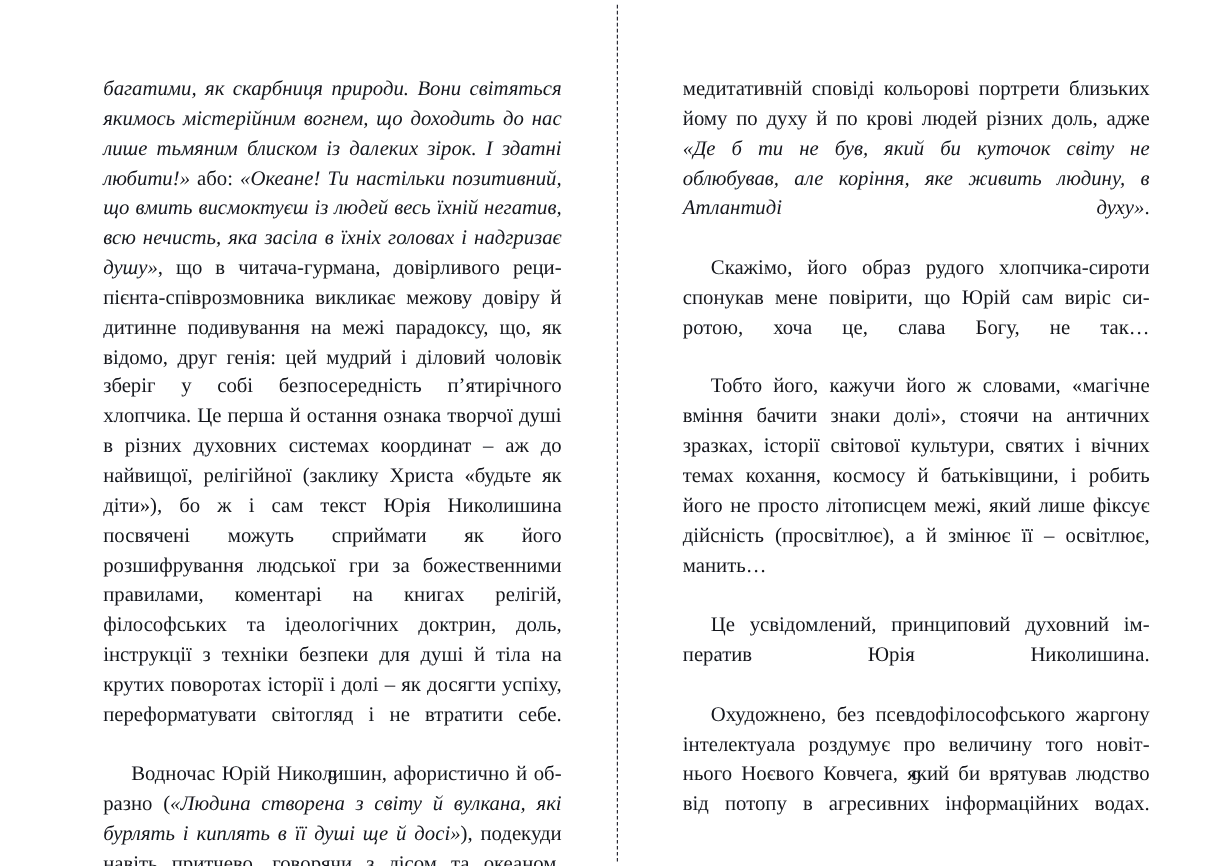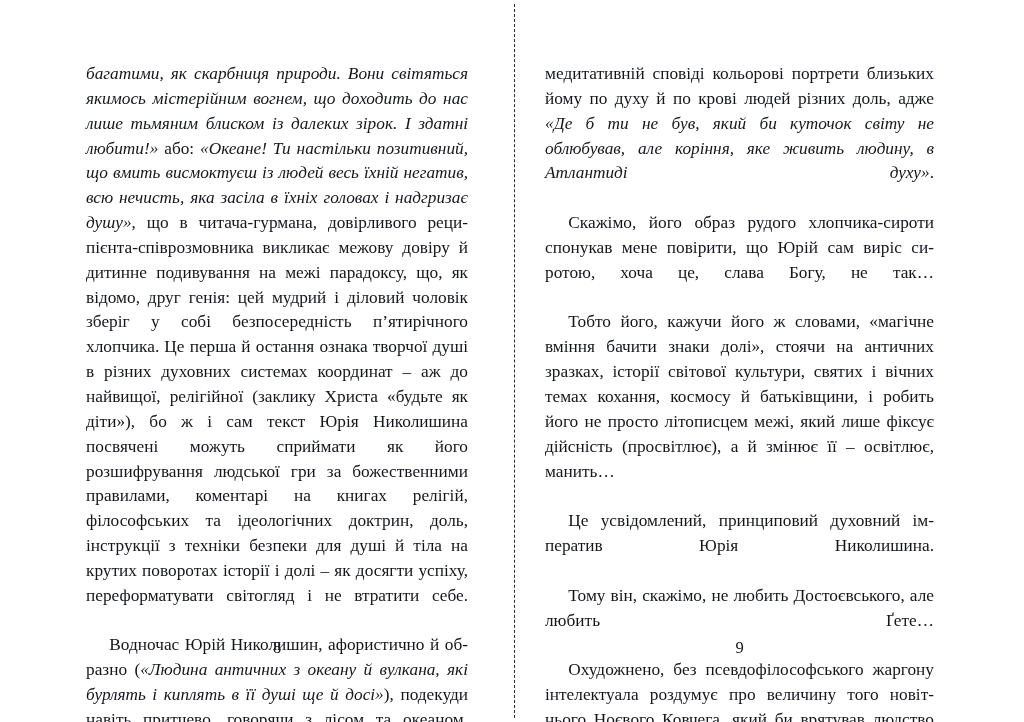--- a/index.html
+++ b/index.html
@@ -31,21 +31,21 @@
     height: 714px;
     border-left: 1.6px dashed #2a2a34;
   }
 
   .book-page {
     position: absolute;
     top: 0;
     height: 722px;
   }
   .book-page.left  { left: 0;   width: 514px; }
-  .book-page.right { left: 490px; width: 510px; }
+  .book-page.right { left: 514px; width: 510px; }
 
   .text-block {
     position: absolute;
     top: 62px;
     font-size: 17.3px;
     line-height: 24.85px;
     text-align: justify;
     text-justify: inter-word;
     hyphens: manual;
     color: #14161c;
@@ -90,32 +90,31 @@
   .book-page.right .folio { left: 55px; width: 389px; }
 </style>
 </head>
 <body>
 
 <div class="scan-page">
 
   <div class="book-page left">
     <div class="text-block">
         <p class="para continued"><span class="ital">багатими, як скарбниця природи. Вони світяться якимось містерійним вогнем, що доходить до нас лише тьмяним блиском із далеких зірок. І здатні любити!»</span><span> або: </span><span class="ital">«Океане! Ти настільки позитивний, що вмить висмоктуєш із людей весь їхній негатив, всю нечисть, яка засіла в їхніх головах і надгризає душу»</span><span>, що в читача-гурмана, довірливого реци­пієнта-співрозмовника викликає межову довіру й дитинне подивування на межі парадоксу, що, як відомо, друг генія: цей мудрий і діловий чоловік зберіг у собі безпосередність п’ятирічного хлопчика. Це перша й остання ознака творчої душі в різних духовних системах координат – аж до найвищої, релігійної (заклику Христа «будьте як діти»), бо ж і сам текст Юрія Николишина посвячені можуть сприймати як його розшифрування людської гри за божественними правилами, коментарі на книгах релігій, філософських та ідеологічних доктрин, доль, інструкції з техніки безпеки для душі й тіла на крутих поворотах історії і долі – як досягти успіху, переформатувати світогляд і не втратити себе.</span></p>
-        <p class="para"><span>Водночас Юрій Николишин, афористично й об­разно (</span><span class="ital">«Людина античних з океану й вулкана, які бурлять і киплять в її душі ще й досі»</span><span>), подекуди навіть притчево, говорячи з лісом та океаном, театром та з Амком, цвинтарем і картинною гале­реєю Сколоздри, горами й зорями… подає у своїй</span></p>
+        <p class="para"><span>Водночас Юрій Николишин, афористично й об­разно (</span><span class="ital">«Людина створена з світу й вулкана, які бурлять і киплять в її душі ще й досі»</span><span>), подекуди навіть притчево, говорячи з лісом та океаном, театром та з Амком, цвинтарем і картинною гале­реєю Сколоздри, горами й зорями… подає у своїй</span></p>
       </div>
     <div class="folio">8</div>
   </div>
 
   <div class="gutter-rule"></div>
 
   <div class="book-page right">
     <div class="text-block">
         <p class="para continued"><span>медитативній сповіді кольорові портрети близьких йому по духу й по крові людей різних доль, адже </span><span class="ital">«Де б ти не був, який би куточок світу не облюбував, але коріння, яке живить людину, в Атлантиді духу»</span><span>.</span></p>
         <p class="para"><span>Скажімо, його образ рудого хлопчика-сироти спонукав мене повірити, що Юрій сам виріс си­ротою, хоча це, слава Богу, не так…</span></p>
         <p class="para"><span>Тобто його, кажучи його ж словами, «магічне вміння бачити знаки долі», стоячи на античних зразках, історії світової культури, святих і вічних темах кохання, космосу й батьківщини, і робить його не просто літописцем межі, який лише фіксує дійсність (просвітлює), а й змінює її – освітлює, манить…</span></p>
         <p class="para"><span>Це усвідомлений, принциповий духовний ім­ператив Юрія Николишина.</span></p>
-        <p class="para"><span>Тому він, скажімо, не любить Достоєвського, але любить Ґете…</span></p>
         <p class="para"><span>Охудожнено, без псевдофілософського жаргону інтелектуала роздумує про величину того новіт­нього Ноєвого Ковчега, який би врятував людство від потопу в агресивних інформаційних водах.</span></p>
       </div>
     <div class="folio">9</div>
   </div>
 
 </div>
 
 </body></html>

